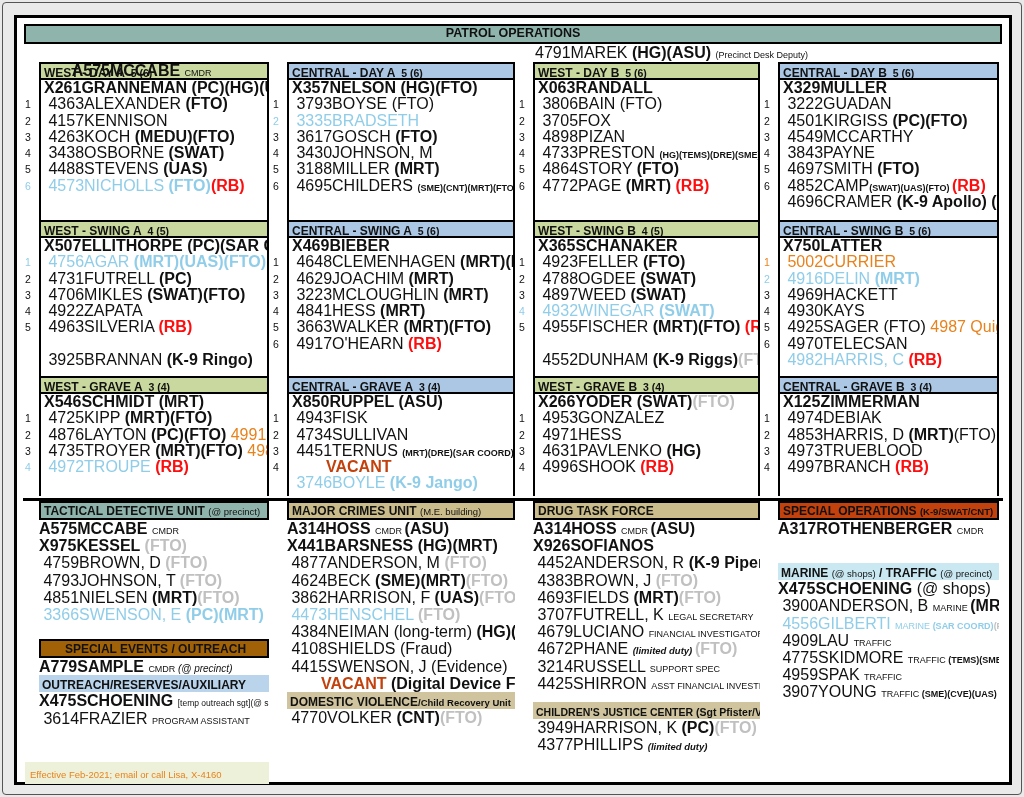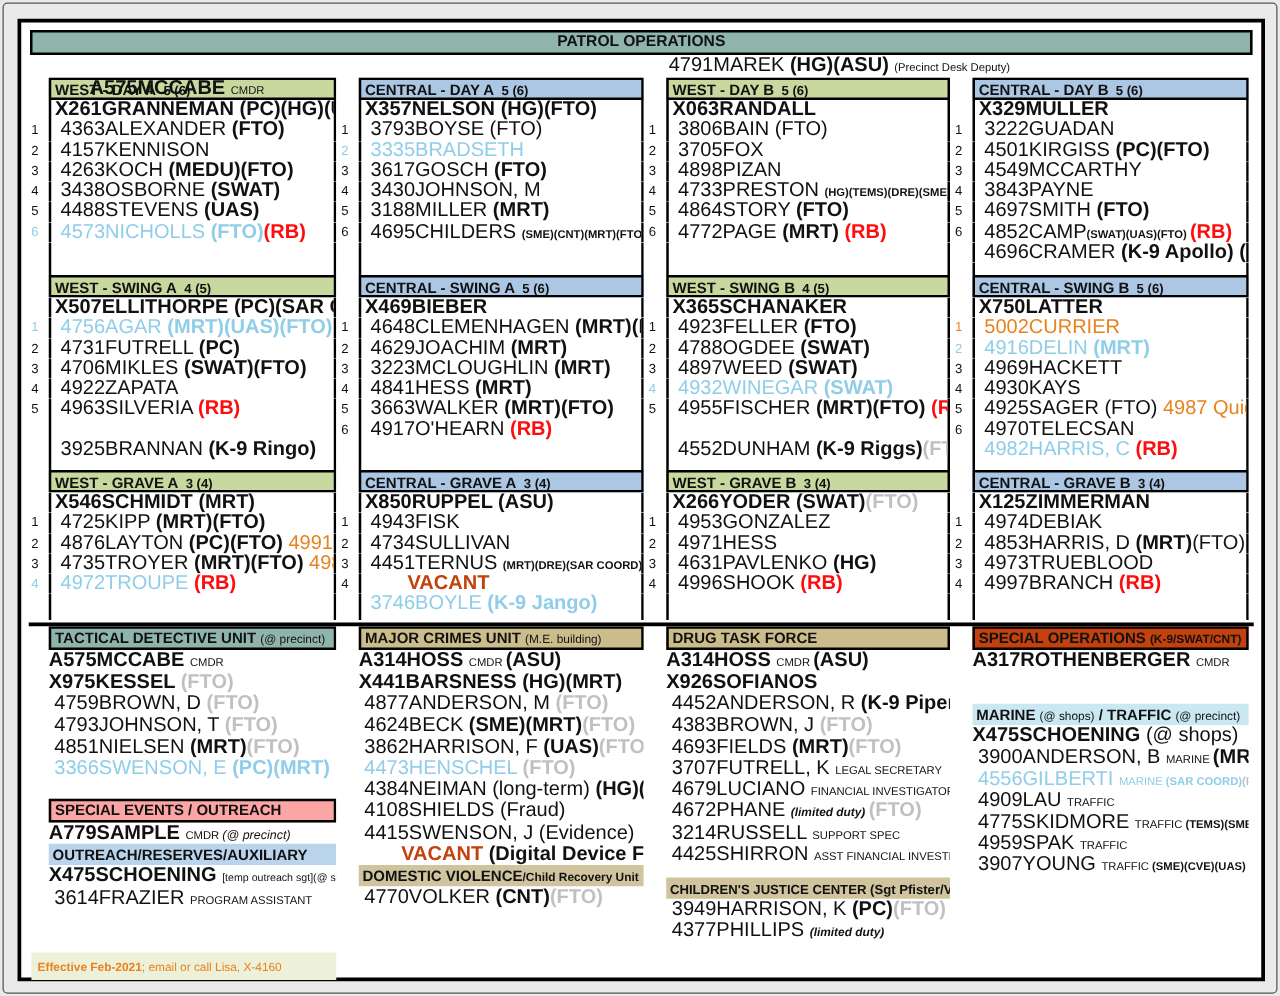--- a/index.html
+++ b/index.html
@@ -15,42 +15,42 @@
   .panel{display:flex;flex-direction:column;overflow:hidden;}
   .prow{display:flex;height:16.3px;line-height:16.3px;overflow:hidden;}
   .gut{width:14px;flex:none;font-size:10.5px;overflow:hidden;}
   .cont{flex:1;border-left:2px solid #000;border-right:2px solid #000;padding-left:3px;
     white-space:pre;overflow:hidden;}
   .hrow{height:18px;}
   .hrow .cont{border:2px solid #000;line-height:13.5px;padding-top:1px;}
   .pfill{flex:1;}
   .pfill .cont{height:100%;}
   .west{background:#c9d89e;} .central{background:#abc7e4;} .teal{background:#8fb4ab;}
-  .tan{background:#cbbd8b;} .tan2{background:#cfc49d;} .blue2{background:#fca5a5;}
+  .tan{background:#cbbd8b;} .tan2{background:#cfc49d;} .blue2{background:#a16207;text-align:center;}
   .cyan{background:#c2410c;} .cyan2{background:#c9e8f2;} .pblue{background:#bad4ec;}
   .sep{border-top:3px solid #000;margin-top:2px;}
   .bottom{display:grid;grid-template-columns:244px 242px 241px 235px;column-gap:4px;
     padding-left:2px;height:286px;}
   .bcol{display:flex;flex-direction:column;padding-left:14px;overflow:hidden;}
   .bcol .prow{height:17.2px;line-height:17.2px;}
   .bcol .cont{border:none;padding-left:0;}
   .bh{border:2px solid #000;height:14px;line-height:12.5px;padding:1px 0 0 3px;white-space:pre;overflow:hidden;}
   .bsh{height:16px;line-height:15px;padding:1px 0 0 3px;white-space:pre;overflow:hidden;}
   .note{margin-top:auto;margin-bottom:3px;margin-left:-14px;width:250px;background:#eef1d9;
     padding:2px 2px 2px 5px;white-space:pre;overflow:hidden;}
   
   .s-r{font-weight:400;} .s-b{font-weight:700;}
   .s-bs{font-weight:700;font-size:9px;} .s-rs{font-size:9px;} .s-xs{font-size:8.5px;}
   .s-hr{font-size:9.5px;font-weight:400;} .s-hs{font-weight:700;font-size:9.5px;}
   .s-ht{font-weight:700;font-size:12px;} .s-ht2{font-weight:700;font-size:10.5px;}
   .s-hc{font-weight:700;font-size:10.5px;}
   .s-g{font-weight:700;color:#c0c0c0;} .s-gs{font-weight:700;color:#c0c0c0;font-size:9px;}
   .s-lb{color:#8fcde9;} .s-lbb{color:#8fcde9;font-weight:700;} .s-lbs{color:#8fcde9;font-size:9px;}
   .s-red{color:#fd0d0d;font-weight:700;}
-  .s-or{color:#e8821c;} .s-orb{color:#e8821c;font-weight:700;}
+  .s-or{color:#e8821c;} .s-orb{color:#e8821c;font-weight:400;}
   .s-vac{color:#c2410c;font-weight:700;}
   .s-is{font-style:italic;font-weight:700;font-size:9.5px;} .s-ris{font-style:italic;font-size:10px;}
   .s-s{font-size:9.5px;} .s-s9{font-size:9px;}
   .s-num{display:inline-block;min-width:34px;}
 </style>
 </head>
 <body>
 
 <div class="frame">
   <div class="page">

